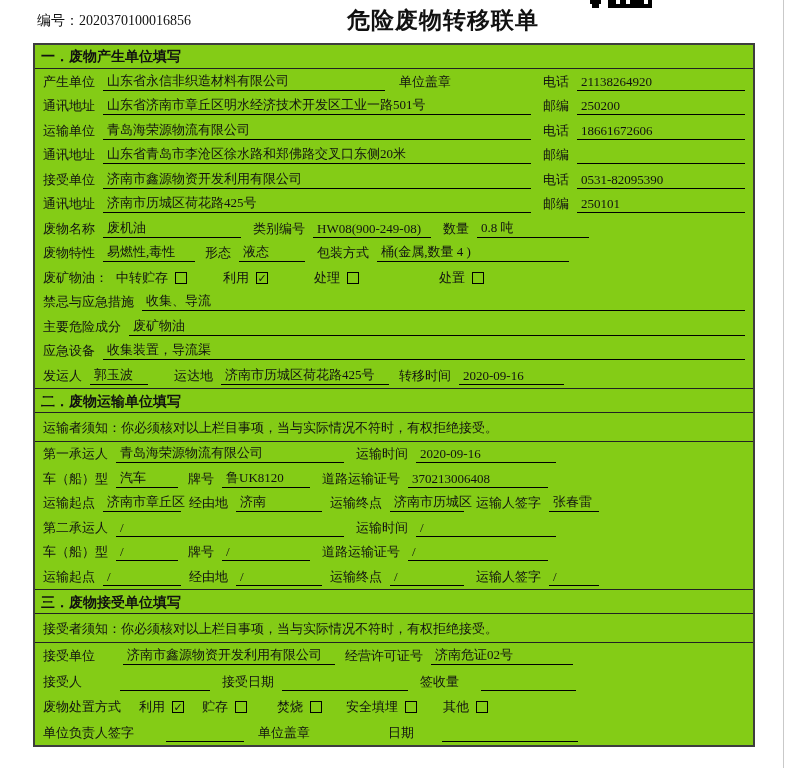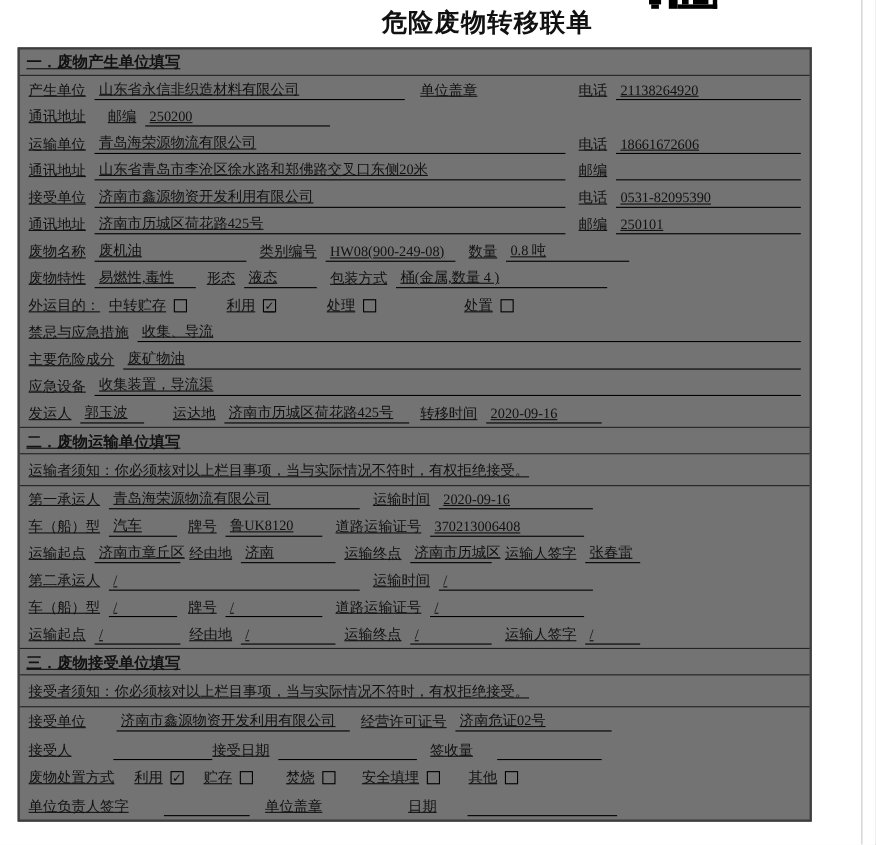--- a/index.html
+++ b/index.html
@@ -23,25 +23,24 @@
     font-family:"Liberation Sans","DejaVu Sans",sans-serif;
     font-size:23px; font-weight:bold; letter-spacing:1px;
     white-space:nowrap;
   }
   .qr-frag { position:absolute; top:0; left:590px; }
   .page-edge {
     position:absolute; top:0; left:783px; width:1px; height:768px;
     background:#c9c9c9;
   }
   .form-table {
-    position:absolute; top:43px; left:16px;
+    position:absolute; top:43px; left:33px;
     width:722px;
     border:2px solid #3d3d3d;
-    background:#737373;
-    text-decoration:underline;
+    background:#84cc16;
   }
   .sec-header {
     height:24px; line-height:23px;
     padding:0 6px;
     font-family:"Liberation Sans","DejaVu Sans",sans-serif;
     font-weight:bold; font-size:14px;
     border-bottom:1px solid #222;
   }
   .sec2 .sec-header, .sec3 .sec-header { border-top:1px solid #222; height:25px; line-height:25px; }
   .notice-row {
@@ -90,38 +89,42 @@
   <svg class="qr-frag" width="66" height="9" viewBox="0 0 66 9">
     <rect x="0" y="0" width="11" height="4" fill="#000"></rect>
     <rect x="2" y="4" width="7" height="4" fill="#000"></rect>
     <rect x="18" y="0" width="8" height="8" fill="#000"></rect>
     <rect x="30" y="0" width="6" height="4" fill="#000"></rect>
     <rect x="40" y="0" width="14" height="4" fill="#000"></rect>
     <rect x="26" y="4" width="36" height="4" fill="#000"></rect>
     <rect x="58" y="0" width="4" height="8" fill="#000"></rect>
   </svg>
 
+  <div class="doc-number">
+    <span>编号：</span><span>2020370100016856</span>
+  </div>
 
   <div class="doc-title">危险废物转移联单</div>
 
   <div class="form-table">
 
     <div class="sec1">
       <div class="sec-header">一．废物产生单位填写</div>
 
       <div class="row">
         <span class="lbl">产生单位</span>
         <span class="u" style="width:282px">山东省永信非织造材料有限公司</span>
         <span class="lbl" style="margin-left:14px">单位盖章</span>
         <span class="lbl ml-auto">电话</span>
         <span class="u rv">21138264920</span>
       </div>
 
       <div class="row">
         <span class="lbl">通讯地址</span>
+        <span class="u fill">山东省济南市章丘区明水经济技术开发区工业一路501号</span>
         <span class="lbl" style="margin-left:12px">邮编</span>
         <span class="u rv">250200</span>
       </div>
 
       <div class="row">
         <span class="lbl">运输单位</span>
         <span class="u fill">青岛海荣源物流有限公司</span>
         <span class="lbl" style="margin-left:12px">电话</span>
         <span class="u rv">18661672606</span>
       </div>
@@ -159,21 +162,21 @@
       <div class="row">
         <span class="lbl">废物特性</span>
         <span class="u" style="width:92px">易燃性,毒性</span>
         <span class="lbl" style="margin-left:10px">形态</span>
         <span class="u" style="width:66px">液态</span>
         <span class="lbl" style="margin-left:12px">包装方式</span>
         <span class="u" style="width:192px">桶(金属,数量 4 )</span>
       </div>
 
       <div class="row">
-        <span class="lbl">外运目的：</span>
+        <span class="lbl">废矿物油：</span>
         <span class="opt">
           <span>中转贮存</span>
           <span class="cb"></span>
         </span>
         <span class="opt" style="margin-left:36px">
           <span>利用</span>
           <span class="cb">✓</span>
         </span>
         <span class="opt" style="margin-left:46px">
           <span>处理</span>
@@ -276,21 +279,21 @@
       <div class="row">
         <span class="lbl">接受单位</span>
         <span class="u" style="width:212px;margin-left:20px">济南市鑫源物资开发利用有限公司</span>
         <span class="lbl" style="margin-left:10px">经营许可证号</span>
         <span class="u" style="width:142px">济南危证02号</span>
       </div>
 
       <div class="row">
         <span class="lbl">接受人</span>
         <span class="u" style="width:90px;margin-left:30px"></span>
-        <span class="lbl" style="">接受日期</span>
+        <span class="lbl" style="margin-left:12px">接受日期</span>
         <span class="u" style="width:126px"></span>
         <span class="lbl" style="margin-left:12px">签收量</span>
         <span class="u" style="width:95px;margin-left:14px"></span>
       </div>
 
       <div class="row">
         <span class="lbl">废物处置方式</span>
         <span class="opt" style="margin-left:10px">
           <span>利用</span>
           <span class="cb">✓</span>

